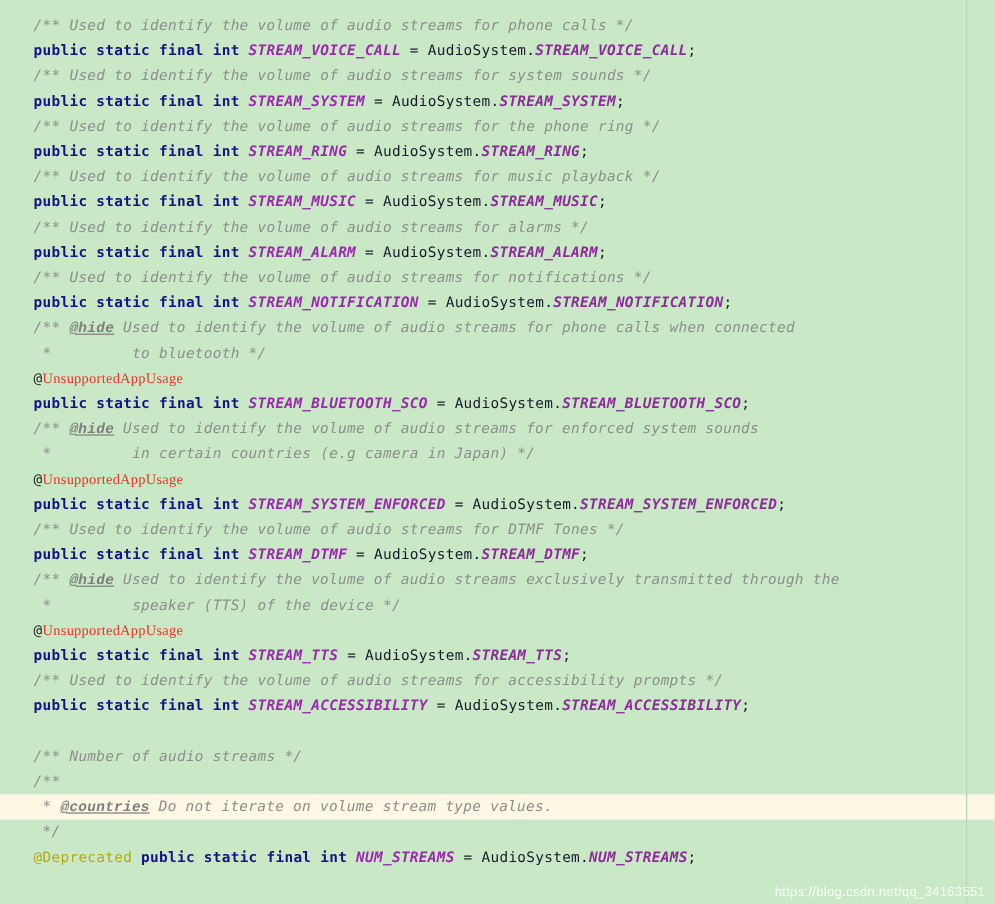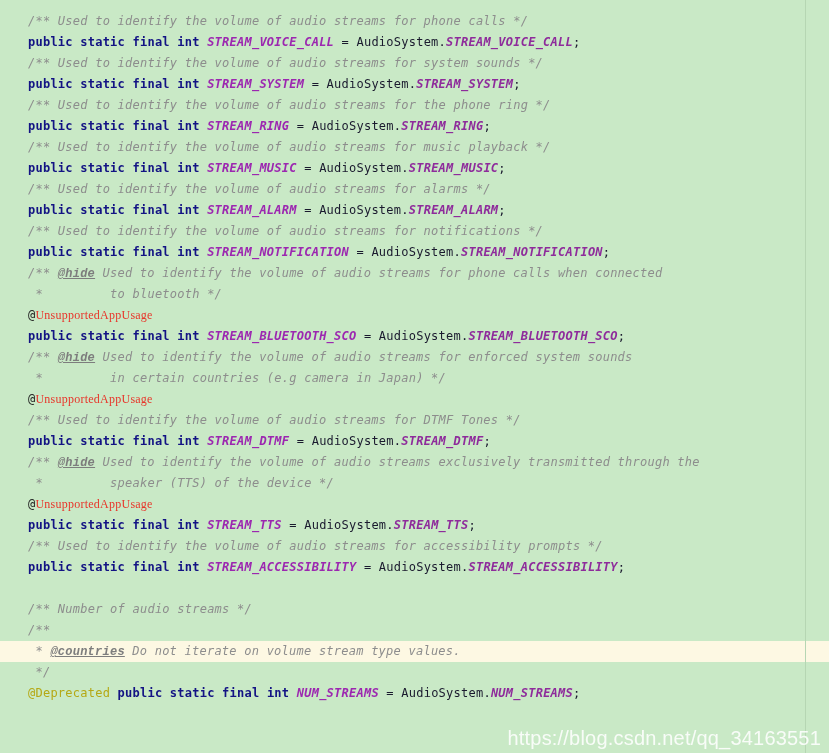--- a/index.html
+++ b/index.html
@@ -66,21 +66,21 @@
   .tok-punct     { color: #1a1a2e; }
   .tok-at        { color: #1f1f1f; }
   .tok-anno-red  { color: #e8352a; font-family: Liberation Serif, serif; }
   .tok-anno-yellow { color: #b5a814; }
 
   #watermark {
     position: absolute;
     right: 8px;
     bottom: 3px;
     font-family: "Liberation Sans", sans-serif;
-    font-size: 20px;
+    font-size: 11px;
     color: #ffffff;
     opacity: 0.88;
     letter-spacing: 0.2px;
     z-index: 4;
     pointer-events: none;
   }
 </style>
 </head>
 <body style="background: rgb(201, 233, 198);">
 
@@ -99,20 +99,21 @@
       <div class="code-line"><span class="tok-keyword">public static final int</span><span class="tok-plain"> </span><span class="tok-field">STREAM_ALARM</span><span class="tok-punct"> = </span><span class="tok-plain">AudioSystem</span><span class="tok-punct">.</span><span class="tok-static">STREAM_ALARM</span><span class="tok-punct">;</span></div>
       <div class="code-line"><span class="tok-comment">/** Used to identify the volume of audio streams for notifications */</span></div>
       <div class="code-line"><span class="tok-keyword">public static final int</span><span class="tok-plain"> </span><span class="tok-field">STREAM_NOTIFICATION</span><span class="tok-punct"> = </span><span class="tok-plain">AudioSystem</span><span class="tok-punct">.</span><span class="tok-static">STREAM_NOTIFICATION</span><span class="tok-punct">;</span></div>
       <div class="code-line"><span class="tok-comment">/** </span><span class="tok-doctag">@hide</span><span class="tok-comment"> Used to identify the volume of audio streams for phone calls when connected</span></div>
       <div class="code-line"><span class="tok-comment"> *         to bluetooth */</span></div>
       <div class="code-line"><span class="tok-at">@</span><span class="tok-anno-red">UnsupportedAppUsage</span></div>
       <div class="code-line"><span class="tok-keyword">public static final int</span><span class="tok-plain"> </span><span class="tok-field">STREAM_BLUETOOTH_SCO</span><span class="tok-punct"> = </span><span class="tok-plain">AudioSystem</span><span class="tok-punct">.</span><span class="tok-static">STREAM_BLUETOOTH_SCO</span><span class="tok-punct">;</span></div>
       <div class="code-line"><span class="tok-comment">/** </span><span class="tok-doctag">@hide</span><span class="tok-comment"> Used to identify the volume of audio streams for enforced system sounds</span></div>
       <div class="code-line"><span class="tok-comment"> *         in certain countries (e.g camera in Japan) */</span></div>
       <div class="code-line"><span class="tok-at">@</span><span class="tok-anno-red">UnsupportedAppUsage</span></div>
+      <div class="code-line"><span class="tok-keyword">public static final int</span><span class="tok-plain"> </span><span class="tok-field">STREAM_SYSTEM_ENFORCED</span><span class="tok-punct"> = </span><span class="tok-plain">AudioSystem</span><span class="tok-punct">.</span><span class="tok-static">STREAM_SYSTEM_ENFORCED</span><span class="tok-punct">;</span></div>
       <div class="code-line"><span class="tok-comment">/** Used to identify the volume of audio streams for DTMF Tones */</span></div>
       <div class="code-line"><span class="tok-keyword">public static final int</span><span class="tok-plain"> </span><span class="tok-field">STREAM_DTMF</span><span class="tok-punct"> = </span><span class="tok-plain">AudioSystem</span><span class="tok-punct">.</span><span class="tok-static">STREAM_DTMF</span><span class="tok-punct">;</span></div>
       <div class="code-line"><span class="tok-comment">/** </span><span class="tok-doctag">@hide</span><span class="tok-comment"> Used to identify the volume of audio streams exclusively transmitted through the</span></div>
       <div class="code-line"><span class="tok-comment"> *         speaker (TTS) of the device */</span></div>
       <div class="code-line"><span class="tok-at">@</span><span class="tok-anno-red">UnsupportedAppUsage</span></div>
       <div class="code-line"><span class="tok-keyword">public static final int</span><span class="tok-plain"> </span><span class="tok-field">STREAM_TTS</span><span class="tok-punct"> = </span><span class="tok-plain">AudioSystem</span><span class="tok-punct">.</span><span class="tok-static">STREAM_TTS</span><span class="tok-punct">;</span></div>
       <div class="code-line"><span class="tok-comment">/** Used to identify the volume of audio streams for accessibility prompts */</span></div>
       <div class="code-line"><span class="tok-keyword">public static final int</span><span class="tok-plain"> </span><span class="tok-field">STREAM_ACCESSIBILITY</span><span class="tok-punct"> = </span><span class="tok-plain">AudioSystem</span><span class="tok-punct">.</span><span class="tok-static">STREAM_ACCESSIBILITY</span><span class="tok-punct">;</span></div>
       <div class="code-line blank"><span>&nbsp;</span></div>
       <div class="code-line"><span class="tok-comment">/** Number of audio streams */</span></div>

